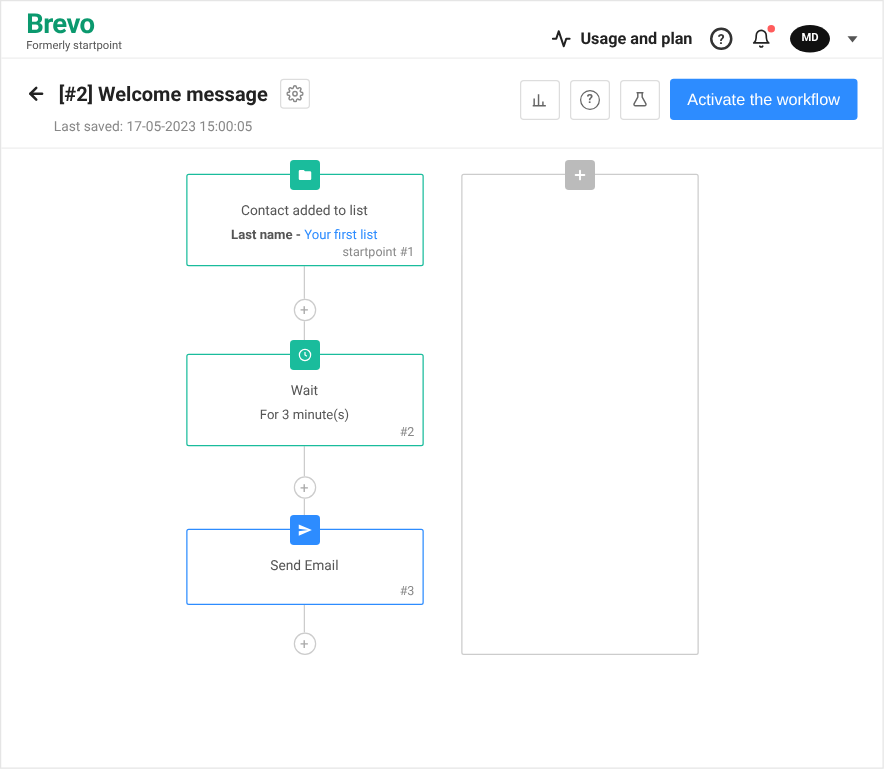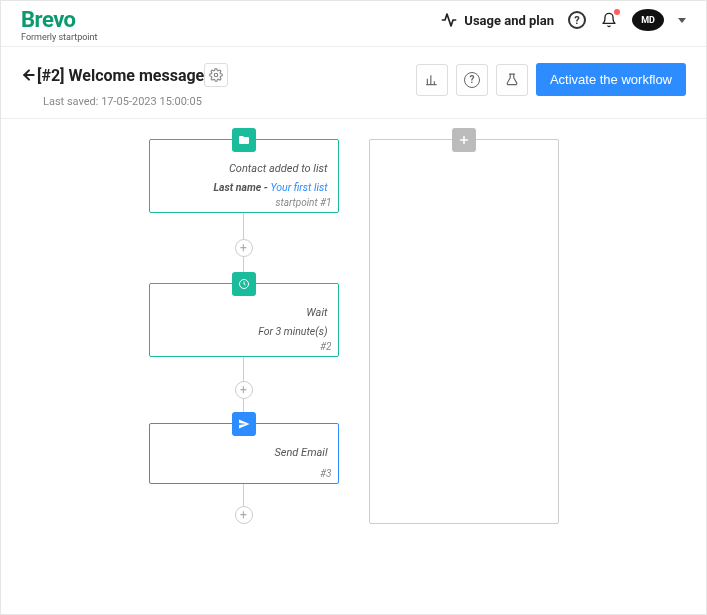--- a/index.html
+++ b/index.html
@@ -10,21 +10,21 @@
     font-size: 13px;
     width: 707px;
     height: 615px;
     overflow: hidden;
     border: 1px solid #e5e5e5;
   }
 
   
   .top-header {
     display: flex;
-    align-items: flex-start;
+    align-items: flex-end;
     justify-content: space-between;
     padding: 8px 20px 4px 20px;
     border-bottom: 1px solid #eee;
     height: 46px;
   }
   .brand-block { display: flex; flex-direction: column; line-height: 1; }
   .brand-main {
     font-size: 22px;
     font-weight: 700;
     color: #0b996e;
@@ -86,20 +86,21 @@
     border-bottom: 1px solid #eee;
   }
   .sub-left {
     display: flex;
     flex-direction: column;
     gap: 8px;
   }
   .title-row {
     display: flex;
     align-items: center;
+    gap: 10px;
   }
   .back-arrow {
     font-size: 18px; font-weight: 700; color: #333;
     cursor: pointer;
   }
   .page-title {
     font-size: 16px;
     font-weight: 700;
     color: #222;
   }
@@ -153,25 +154,24 @@
     gap: 30px;
     justify-content: center;
   }
 
   .node {
     position: relative;
     width: 190px;
     border: 1px solid #1abc9c;
     border-radius: 2px;
     background: #fff;
-    text-align: right;
+    text-align: center;
     padding: 22px 10px 18px 10px;
     font-size: 11px;
     color: #555;
-    font-style: italic;
   }
   .node .node-heading {
     font-size: 11px;
     color: #555;
     margin-bottom: 6px;
   }
   .node .node-detail {
     font-size: 10.5px;
     color: #555;
   }

